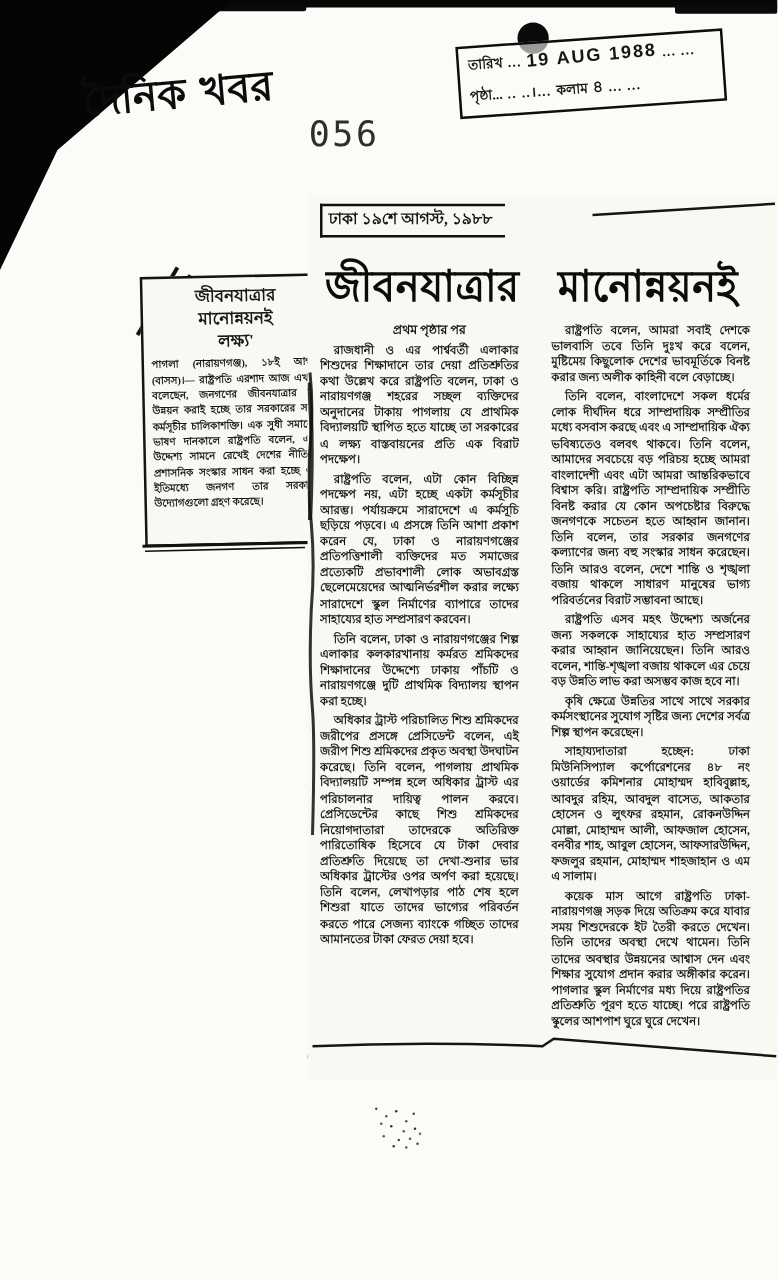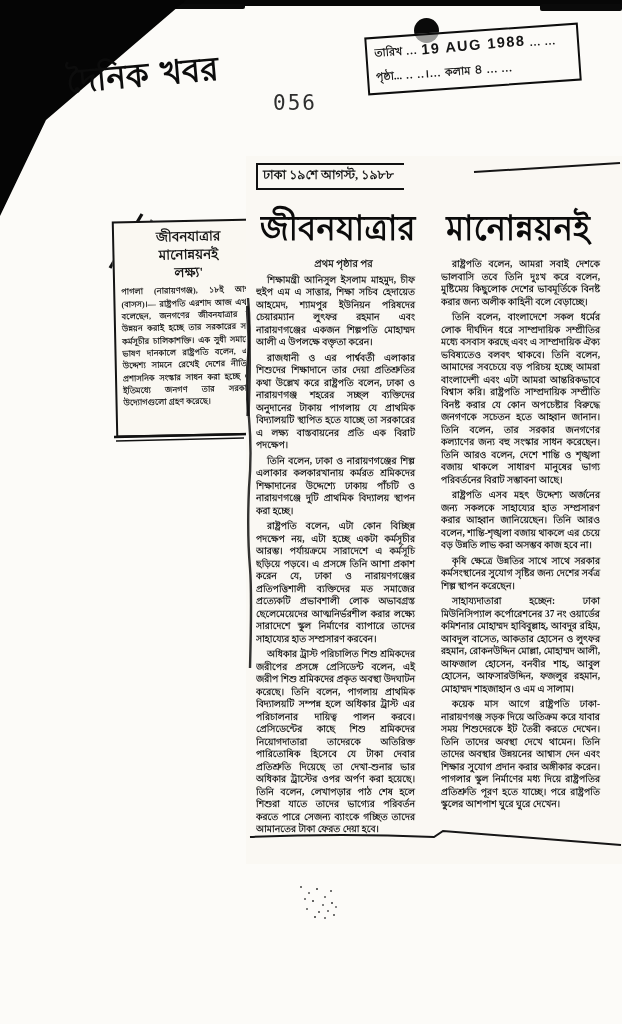--- a/index.html
+++ b/index.html
@@ -35,22 +35,22 @@
   .stamp-dots{letter-spacing:1px;font-weight:700;}
   .stamp-col-val{font-size:13px;}
   
   .masthead{
     position:absolute;left:66px;top:46px;width:230px;
     transform:rotate(-5deg);
     font-family:"DejaVu Serif",serif;font-weight:700;font-size:33px;
     white-space:nowrap;overflow:hidden;color:#0c0c0c;
   }
   .scan-number{
-    position:absolute;left:273px;top:91px;
-    font-family:"DejaVu Sans Mono",monospace;font-size:21px;letter-spacing:2px;color:#2e2e2e;
+    position:absolute;left:247px;top:91px;
+    font-family:"DejaVu Sans Mono",monospace;font-size:28px;letter-spacing:2px;color:#2e2e2e;
   }
   
   .side-clipping{
     position:absolute;left:114px;top:220px;width:152px;height:216px;box-sizing:border-box;
     border:2px solid #141414;transform:rotate(-1.2deg);
     background:#faf8f2;padding:4px 6px;overflow:hidden;
   }
   .side-slash{position:absolute;left:106px;top:212px;width:52px;height:60px;pointer-events:none;}
   .side-headline{text-align:center;font-weight:700;font-size:13.5px;line-height:1.32;margin-top:2px;}
   .side-body{font-size:8.2px;line-height:1.5;text-align:justify;font-weight:600;margin-top:4px;}
@@ -130,28 +130,27 @@
     <path d="M228,16 L374,7" stroke="#151515" stroke-width="2" fill="none"></path>
     <path d="M2,142 q3,30 0,60 q-3,30 1,60 q3,35 0,70 q-2,45 1,80 q2,25 0,100" stroke="#1c1c1c" stroke-width="2.4" fill="none" opacity=".9"></path>
     <path d="M1,150 q4,40 1,110" stroke="#111" stroke-width="3.4" fill="none" opacity=".85"></path>
     <path d="M4,681 Q95,677 188,681 L197,675 L375,689" stroke="#161616" stroke-width="2" fill="none"></path>
   </svg>
   <span class="dateline-box">ঢাকা ১৯শে আগস্ট, ১৯৮৮</span>
   <div class="main-headline">জীবনযাত্রার মানোন্নয়নই</div>
   <div class="columns">
     <div class="col">
       <div class="subhead">প্রথম পৃষ্ঠার পর</div>
-      <p>শিক্ষামন্ত্রী আনিসুল ইসলাম মাহমুদ, চীফ হুইপ এম এ সাত্তার, শিক্ষা সচিব হেদায়েত আহমেদ, শ্যামপুর ইউনিয়ন পরিষদের চেয়ারম্যান লুৎফর রহমান এবং নারায়ণগঞ্জের একজন শিল্পপতি মোহাম্মদ আলী এ উপলক্ষে বক্তৃতা করেন।</p>
       <p>রাজধানী ও এর পার্শ্ববর্তী এলাকার শিশুদের শিক্ষাদানে তার দেয়া প্রতিশ্রুতির কথা উল্লেখ করে রাষ্ট্রপতি বলেন, ঢাকা ও নারায়ণগঞ্জ শহরের সচ্ছল ব্যক্তিদের অনুদানের টাকায় পাগলায় যে প্রাথমিক বিদ্যালয়টি স্থাপিত হতে যাচ্ছে তা সরকারের এ লক্ষ্য বাস্তবায়নের প্রতি এক বিরাট পদক্ষেপ।</p>
+      <p>রাষ্ট্রপতি বলেন, এটা কোন বিচ্ছিন্ন পদক্ষেপ নয়, এটা হচ্ছে একটা কর্মসূচীর আরম্ভ। পর্যায়ক্রমে সারাদেশে এ কর্মসূচি ছড়িয়ে পড়বে। এ প্রসঙ্গে তিনি আশা প্রকাশ করেন যে, ঢাকা ও নারায়ণগঞ্জের প্রতিপত্তিশালী ব্যক্তিদের মত সমাজের প্রত্যেকটি প্রভাবশালী লোক অভাবগ্রস্ত ছেলেমেয়েদের আত্মনির্ভরশীল করার লক্ষ্যে সারাদেশে স্কুল নির্মাণের ব্যাপারে তাদের সাহায্যের হাত সম্প্রসারণ করবেন।</p>
       <p>তিনি বলেন, ঢাকা ও নারায়ণগঞ্জের শিল্প এলাকার কলকারখানায় কর্মরত শ্রমিকদের শিক্ষাদানের উদ্দেশ্যে ঢাকায় পাঁচটি ও নারায়ণগঞ্জে দুটি প্রাথমিক বিদ্যালয় স্থাপন করা হচ্ছে।</p>
-      <p>রাষ্ট্রপতি বলেন, এটা কোন বিচ্ছিন্ন পদক্ষেপ নয়, এটা হচ্ছে একটা কর্মসূচীর আরম্ভ। পর্যায়ক্রমে সারাদেশে এ কর্মসূচি ছড়িয়ে পড়বে। এ প্রসঙ্গে তিনি আশা প্রকাশ করেন যে, ঢাকা ও নারায়ণগঞ্জের প্রতিপত্তিশালী ব্যক্তিদের মত সমাজের প্রত্যেকটি প্রভাবশালী লোক অভাবগ্রস্ত ছেলেমেয়েদের আত্মনির্ভরশীল করার লক্ষ্যে সারাদেশে স্কুল নির্মাণের ব্যাপারে তাদের সাহায্যের হাত সম্প্রসারণ করবেন।</p>
       <p>অধিকার ট্রাস্ট পরিচালিত শিশু শ্রমিকদের জরীপের প্রসঙ্গে প্রেসিডেন্ট বলেন, এই জরীপ শিশু শ্রমিকদের প্রকৃত অবস্থা উদঘাটন করেছে। তিনি বলেন, পাগলায় প্রাথমিক বিদ্যালয়টি সম্পন্ন হলে অধিকার ট্রাস্ট এর পরিচালনার দায়িত্ব পালন করবে। প্রেসিডেন্টের কাছে শিশু শ্রমিকদের নিয়োগদাতারা তাদেরকে অতিরিক্ত পারিতোষিক হিসেবে যে টাকা দেবার প্রতিশ্রুতি দিয়েছে তা দেখা-শুনার ভার অধিকার ট্রাস্টের ওপর অর্পণ করা হয়েছে। তিনি বলেন, লেখাপড়ার পাঠ শেষ হলে শিশুরা যাতে তাদের ভাগ্যের পরিবর্তন করতে পারে সেজন্য ব্যাংকে গচ্ছিত তাদের আমানতের টাকা ফেরত দেয়া হবে।</p>
     </div>
     <div class="col">
       <p>রাষ্ট্রপতি বলেন, আমরা সবাই দেশকে ভালবাসি তবে তিনি দুঃখ করে বলেন, মুষ্টিমেয় কিছুলোক দেশের ভাবমূর্তিকে বিনষ্ট করার জন্য অলীক কাহিনী বলে বেড়াচ্ছে।</p>
       <p>তিনি বলেন, বাংলাদেশে সকল ধর্মের লোক দীর্ঘদিন ধরে সাম্প্রদায়িক সম্প্রীতির মধ্যে বসবাস করছে এবং এ সাম্প্রদায়িক ঐক্য ভবিষ্যতেও বলবৎ থাকবে। তিনি বলেন, আমাদের সবচেয়ে বড় পরিচয় হচ্ছে আমরা বাংলাদেশী এবং এটা আমরা আন্তরিকভাবে বিশ্বাস করি। রাষ্ট্রপতি সাম্প্রদায়িক সম্প্রীতি বিনষ্ট করার যে কোন অপচেষ্টার বিরুদ্ধে জনগণকে সচেতন হতে আহ্বান জানান। তিনি বলেন, তার সরকার জনগণের কল্যাণের জন্য বহু সংস্কার সাধন করেছেন। তিনি আরও বলেন, দেশে শান্তি ও শৃঙ্খলা বজায় থাকলে সাধারণ মানুষের ভাগ্য পরিবর্তনের বিরাট সম্ভাবনা আছে।</p>
       <p>রাষ্ট্রপতি এসব মহৎ উদ্দেশ্য অর্জনের জন্য সকলকে সাহায্যের হাত সম্প্রসারণ করার আহ্বান জানিয়েছেন। তিনি আরও বলেন, শান্তি-শৃঙ্খলা বজায় থাকলে এর চেয়ে বড় উন্নতি লাভ করা অসম্ভব কাজ হবে না।</p>
       <p>কৃষি ক্ষেত্রে উন্নতির সাথে সাথে সরকার কর্মসংস্থানের সুযোগ সৃষ্টির জন্য দেশের সর্বত্র শিল্প স্থাপন করেছেন।</p>
-      <p>সাহায্যদাতারা হচ্ছেন: ঢাকা মিউনিসিপ্যাল কর্পোরেশনের 37 নং ওয়ার্ডের কমিশনার মোহাম্মদ হাবিবুল্লাহ, আবদুর রহিম, আবদুল বাসেত, আকতার হোসেন ও লুৎফর রহমান, রোকনউদ্দিন মোল্লা, মোহাম্মদ আলী, আফজাল হোসেন, বনবীর শাহ, আবুল হোসেন, আফসারউদ্দিন, ফজলুর রহমান, মোহাম্মদ শাহজাহান ও এম এ সালাম।</p>
+      <p>সাহায্যদাতারা হচ্ছেন: ঢাকা মিউনিসিপ্যাল কর্পোরেশনের ৪৮ নং ওয়ার্ডের কমিশনার মোহাম্মদ হাবিবুল্লাহ, আবদুর রহিম, আবদুল বাসেত, আকতার হোসেন ও লুৎফর রহমান, রোকনউদ্দিন মোল্লা, মোহাম্মদ আলী, আফজাল হোসেন, বনবীর শাহ, আবুল হোসেন, আফসারউদ্দিন, ফজলুর রহমান, মোহাম্মদ শাহজাহান ও এম এ সালাম।</p>
       <p>কয়েক মাস আগে রাষ্ট্রপতি ঢাকা-নারায়ণগঞ্জ সড়ক দিয়ে অতিক্রম করে যাবার সময় শিশুদেরকে ইট তৈরী করতে দেখেন। তিনি তাদের অবস্থা দেখে থামেন। তিনি তাদের অবস্থার উন্নয়নের আশ্বাস দেন এবং শিক্ষার সুযোগ প্রদান করার অঙ্গীকার করেন। পাগলার স্কুল নির্মাণের মধ্য দিয়ে রাষ্ট্রপতির প্রতিশ্রুতি পূরণ হতে যাচ্ছে। পরে রাষ্ট্রপতি স্কুলের আশপাশ ঘুরে ঘুরে দেখেন।</p>
     </div>
   </div>
 </div>
 
 </body></html>

